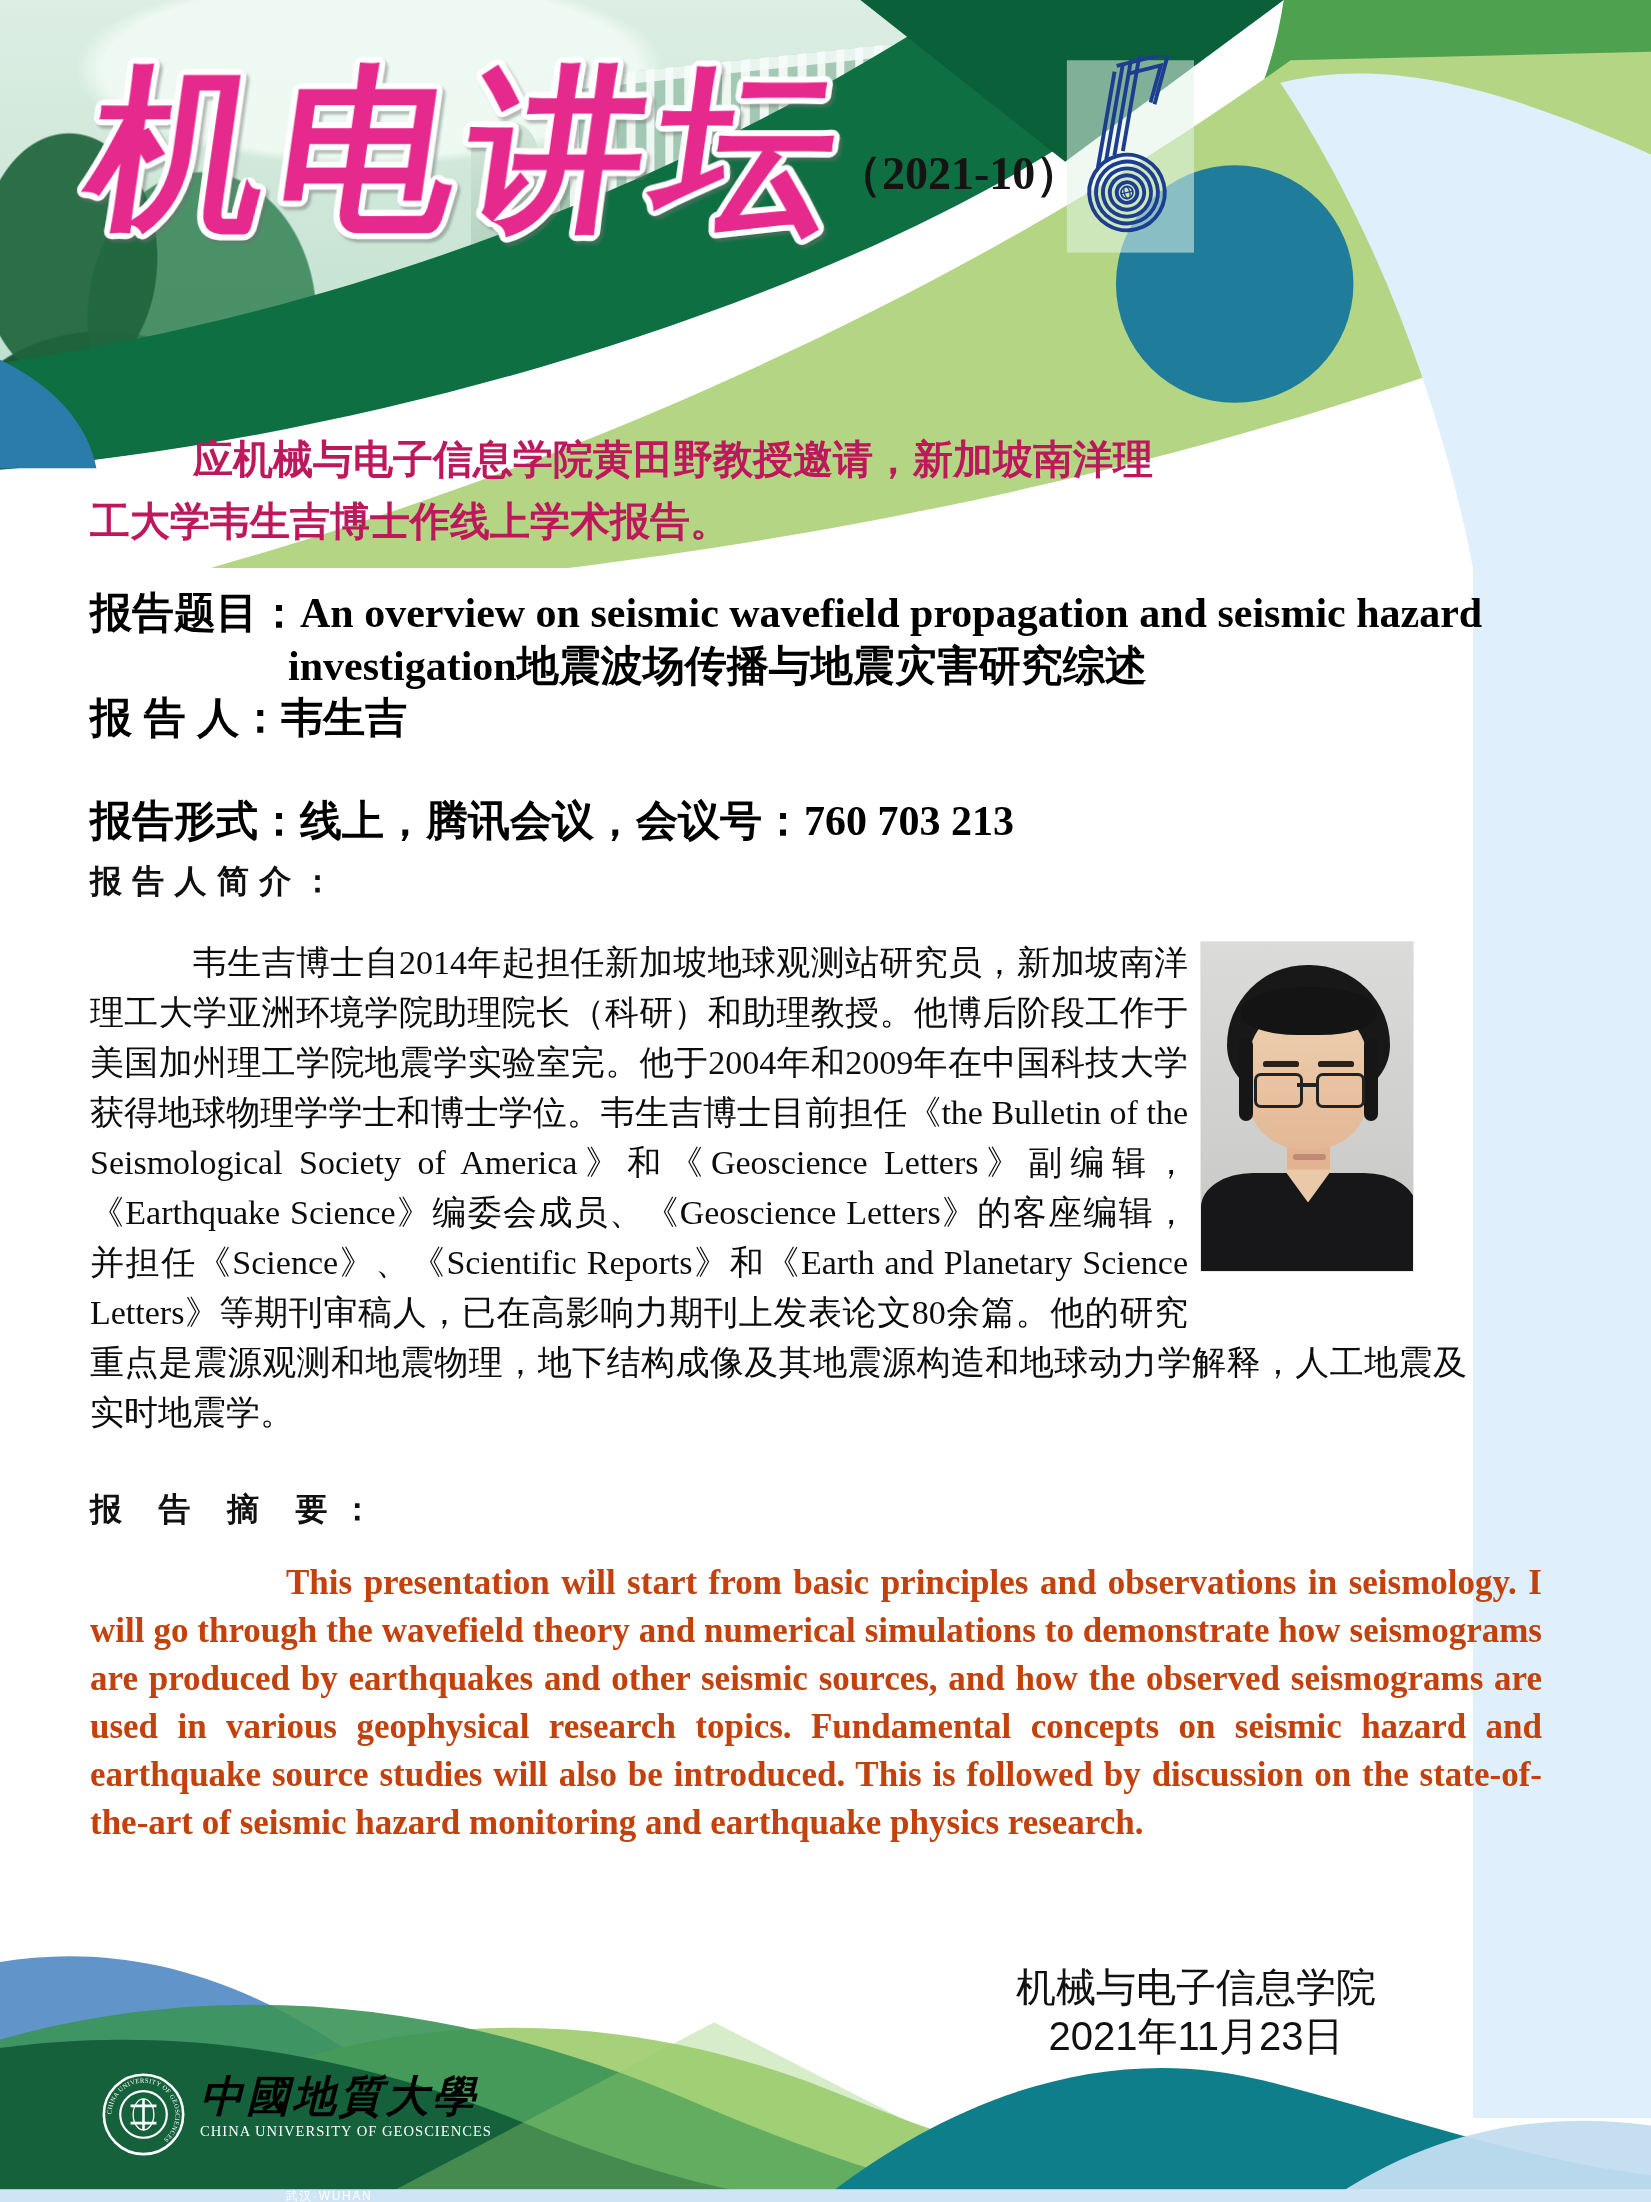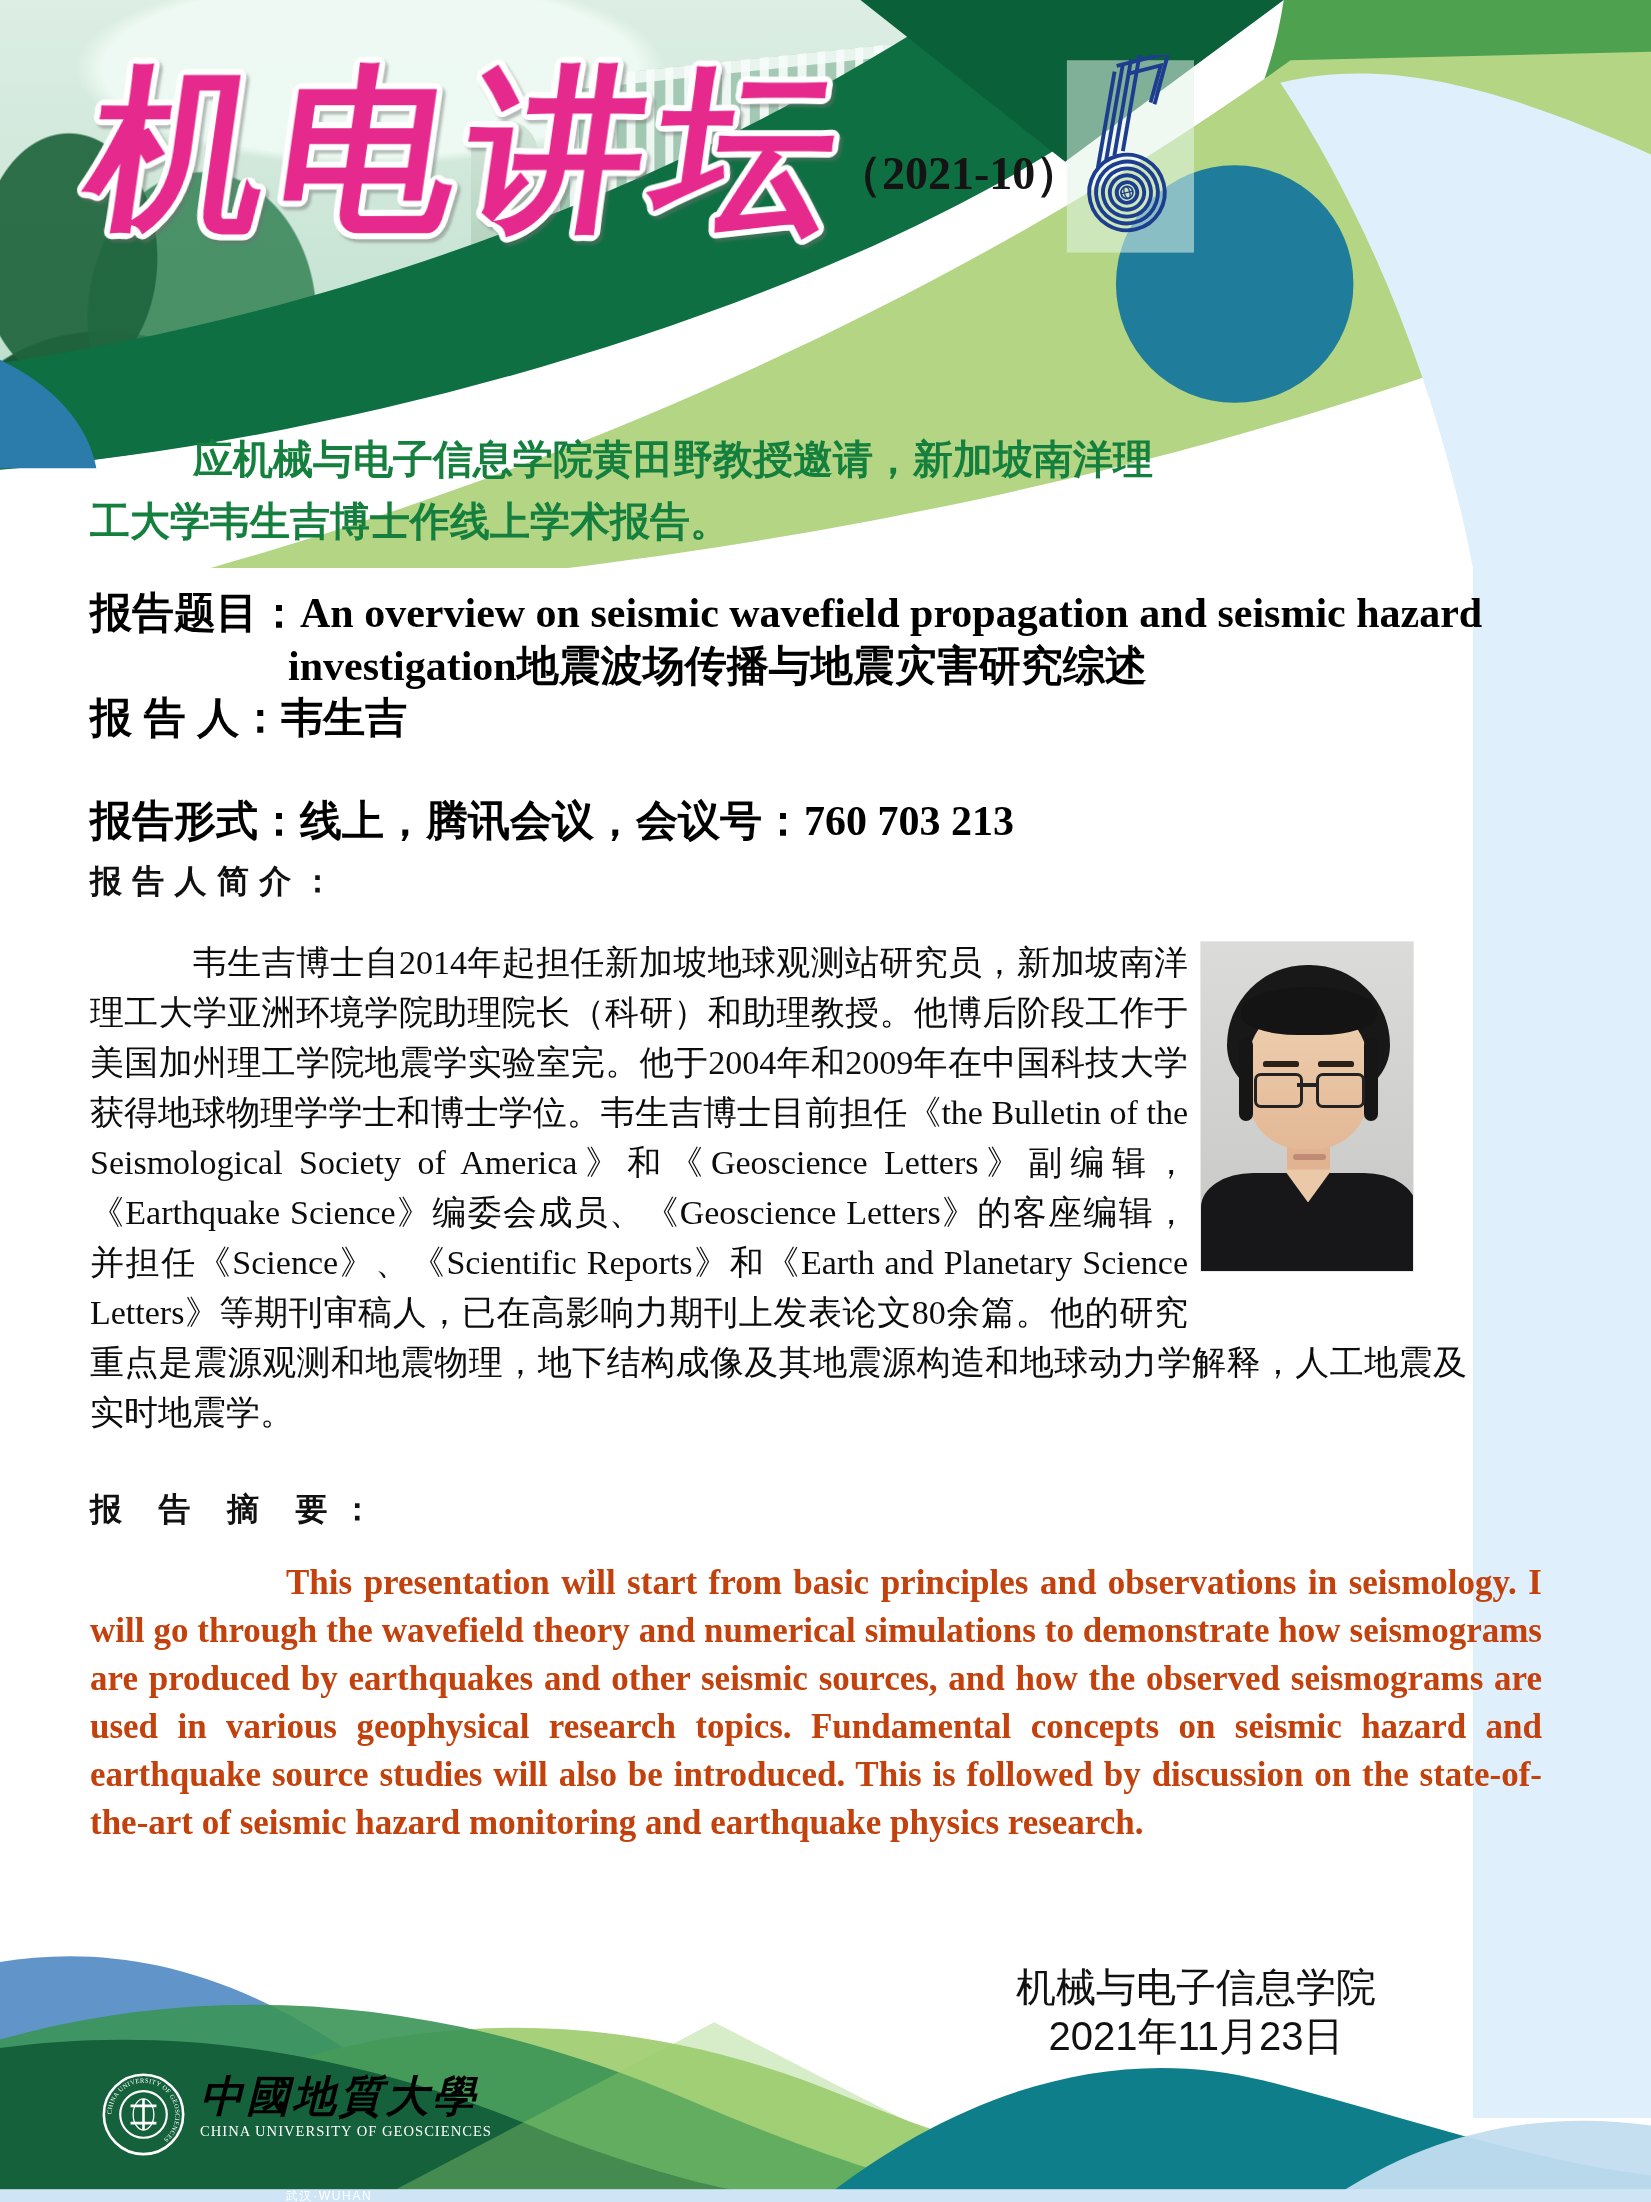--- a/index.html
+++ b/index.html
@@ -29,21 +29,21 @@
   .issue{position:absolute;left:836px;top:143px;z-index:3;font-family:"Liberation Serif",serif;
     font-weight:bold;font-size:46px;color:#141414;}
   #logo-67{position:absolute;left:1060px;top:55px;z-index:3;}
 
   
   .right-band{position:absolute;left:1473px;top:447px;width:179px;height:1671px;background:#dfeffb;z-index:0;}
 
   
   .content{position:absolute;z-index:4;}
   .intro{left:90px;top:428px;width:1071px;font-size:40px;font-weight:700;line-height:62px;
-    color:#15803d;text-indent:103px;margin:0;}
+    color:#be185d;text-indent:103px;margin:0;}
   .detail-row{position:absolute;left:90px;z-index:4;font-size:42px;font-weight:bold;color:#000000;white-space:nowrap;}
   .detail-row .en{font-family:"Liberation Serif",serif;}
   .mixed{font-family:"Liberation Serif",serif;text-align:right;}
   .sec-heading{position:absolute;left:90px;z-index:4;font-size:32px;font-weight:600;color:#111;margin:0;}
   .bio-text{position:absolute;left:90px;top:938px;width:1377px;z-index:4;margin:0;
     font-family:"Liberation Serif",serif;font-size:34px;line-height:50px;color:#0d0d0d;
     text-align:justify;text-indent:103px;}
   .photo-wrap{float:right;width:267px;height:341px;margin:3.4px 0 8.6px 12px;display:flex;justify-content:flex-end;}
 
   .abstract-text{position:absolute;left:90px;top:1559px;width:1452px;z-index:4;margin:0;

